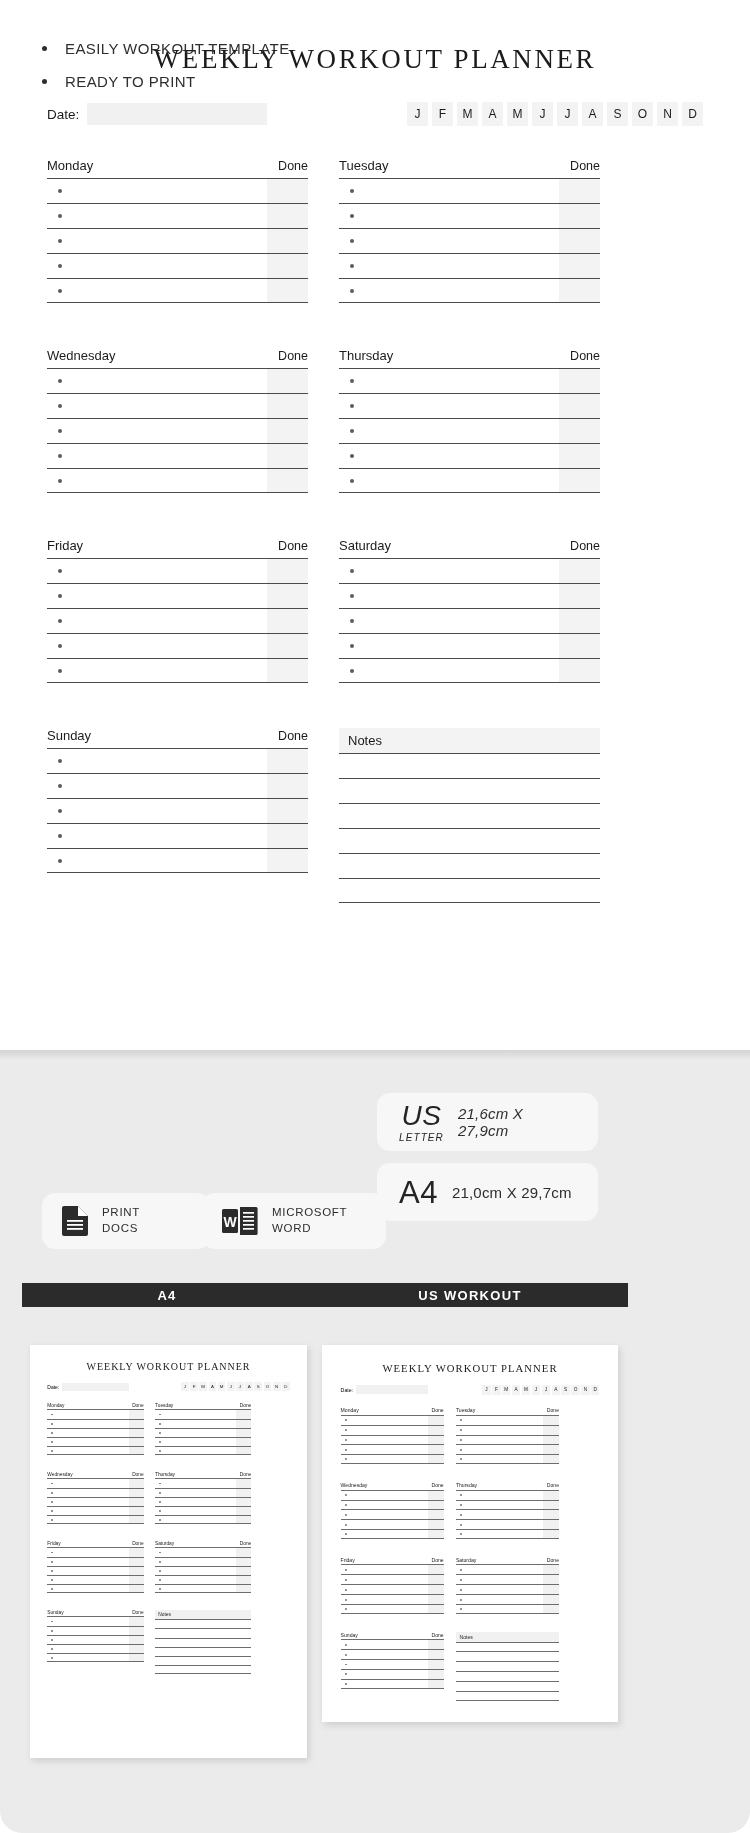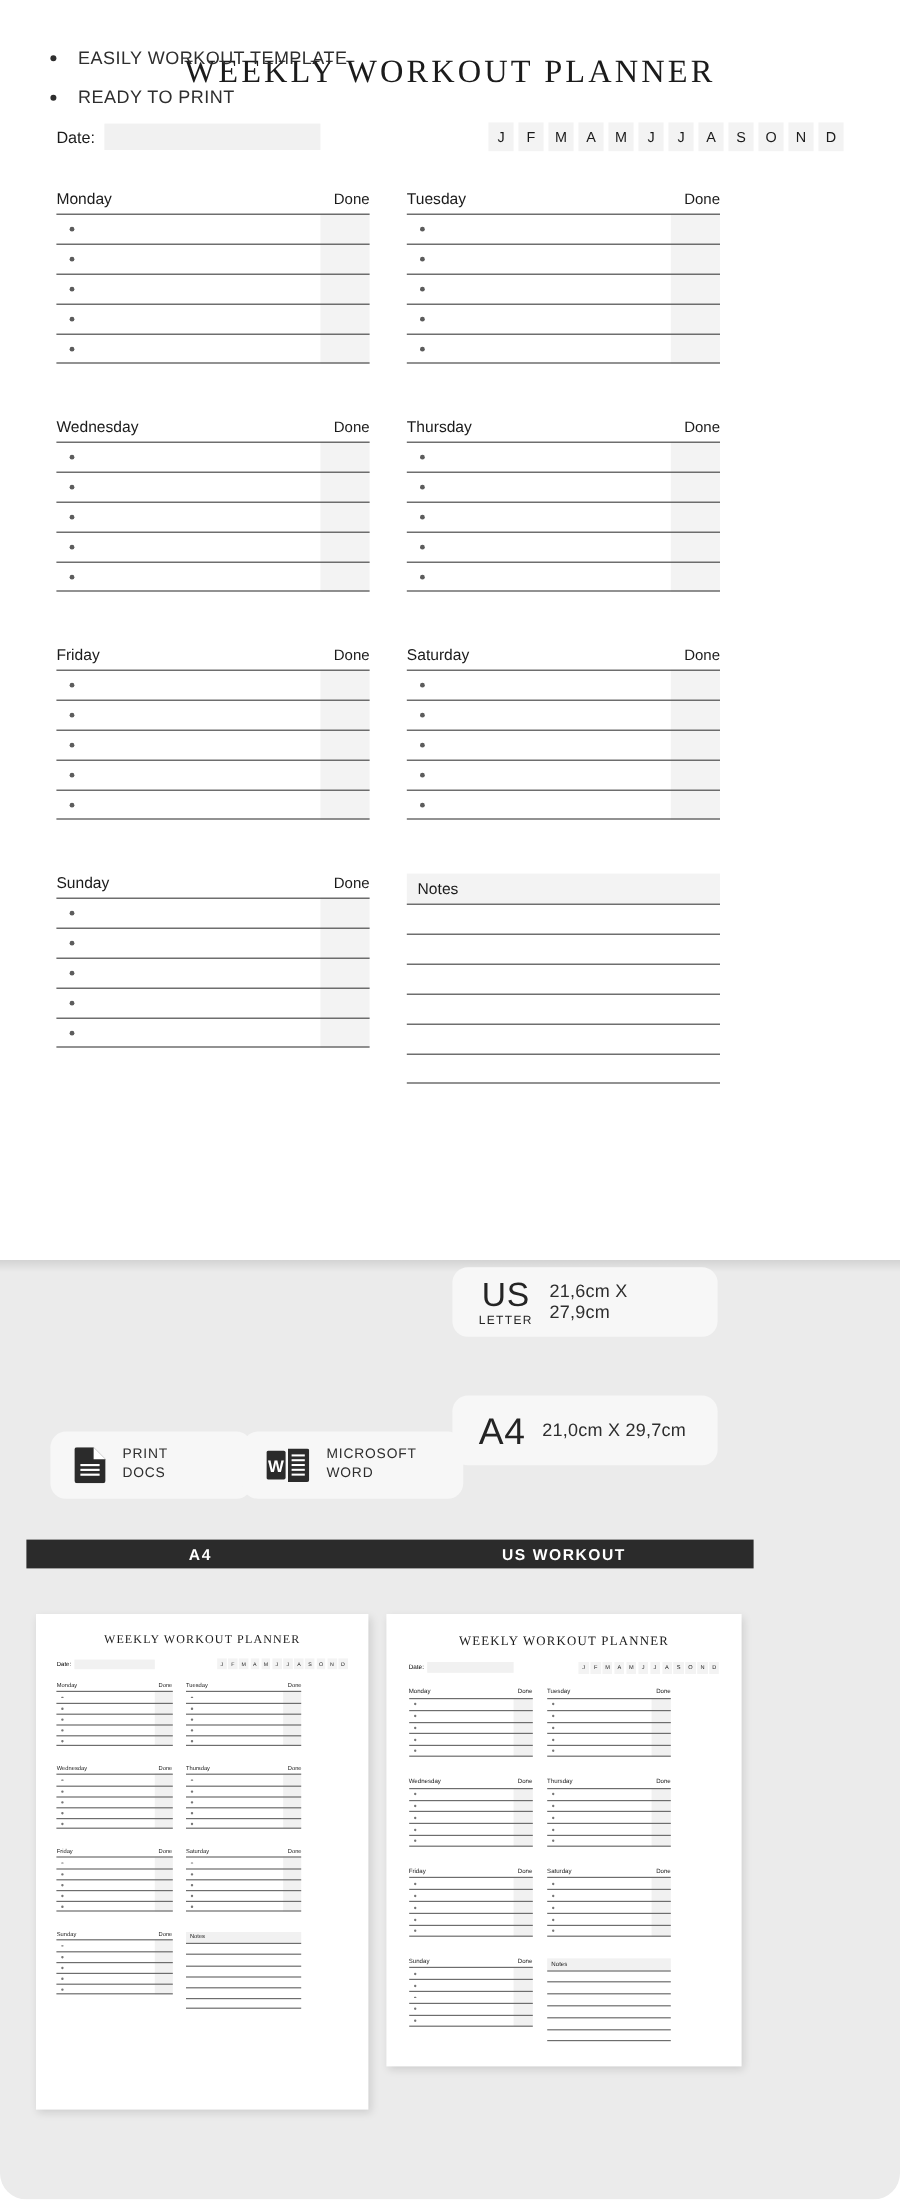--- a/index.html
+++ b/index.html
@@ -549,21 +549,21 @@
           <rect x="21" y="17" width="11" height="1.7"></rect>
           <rect x="21" y="21" width="11" height="1.7"></rect>
         </g>
       </svg>
     </span>
     <span class="app-text">
       <span>MICROSOFT</span><br><span>WORD</span>
     </span>
   </div>
 
-  <div class="pill size-pill" style="left:377px; top:1056px; width:221px;">
+  <div class="pill size-pill" style="left:377px; top:1093px; width:221px;font-style:italic;">
     <span class="size-name">
       <span class="size-big">US</span>
       <span class="size-sub">LETTER</span>
     </span>
     <span class="size-dims">21,6cm X 27,9cm</span>
   </div>
 
   <div class="pill size-pill" style="left:377px; top:1163px; width:221px;">
     <span class="size-name">
       <span class="size-big" style="font-size:31px;">A4</span>

